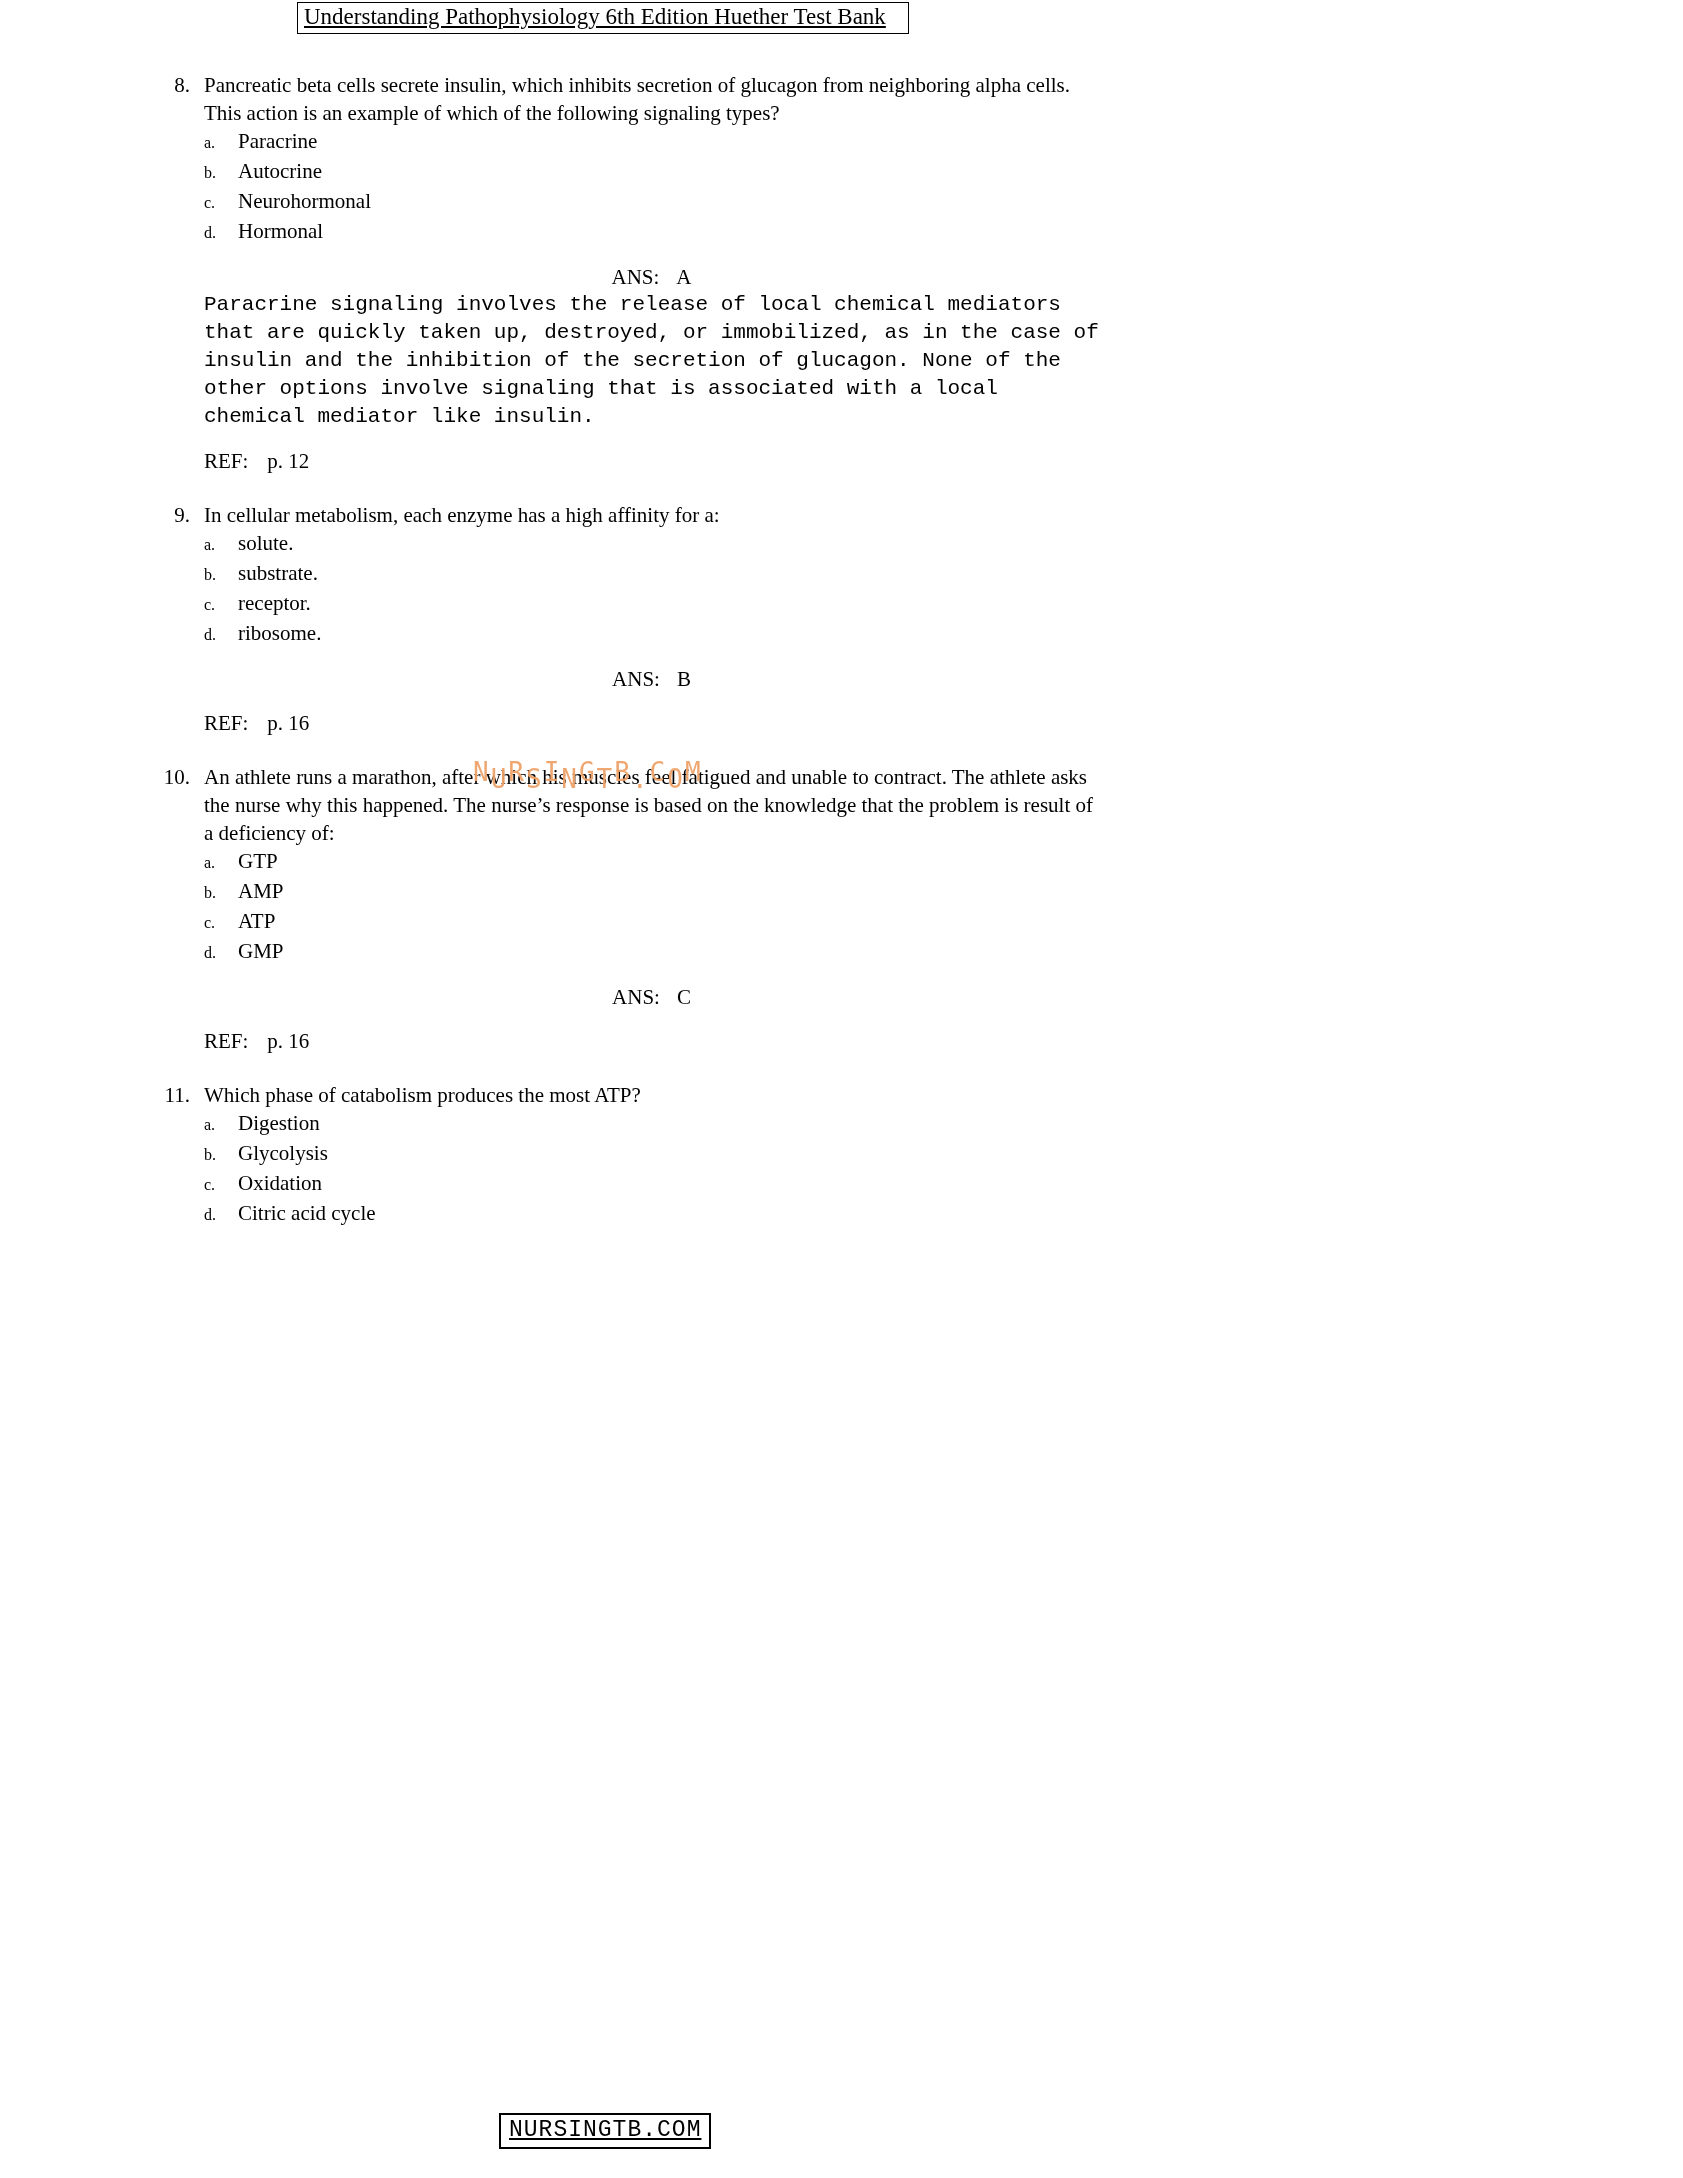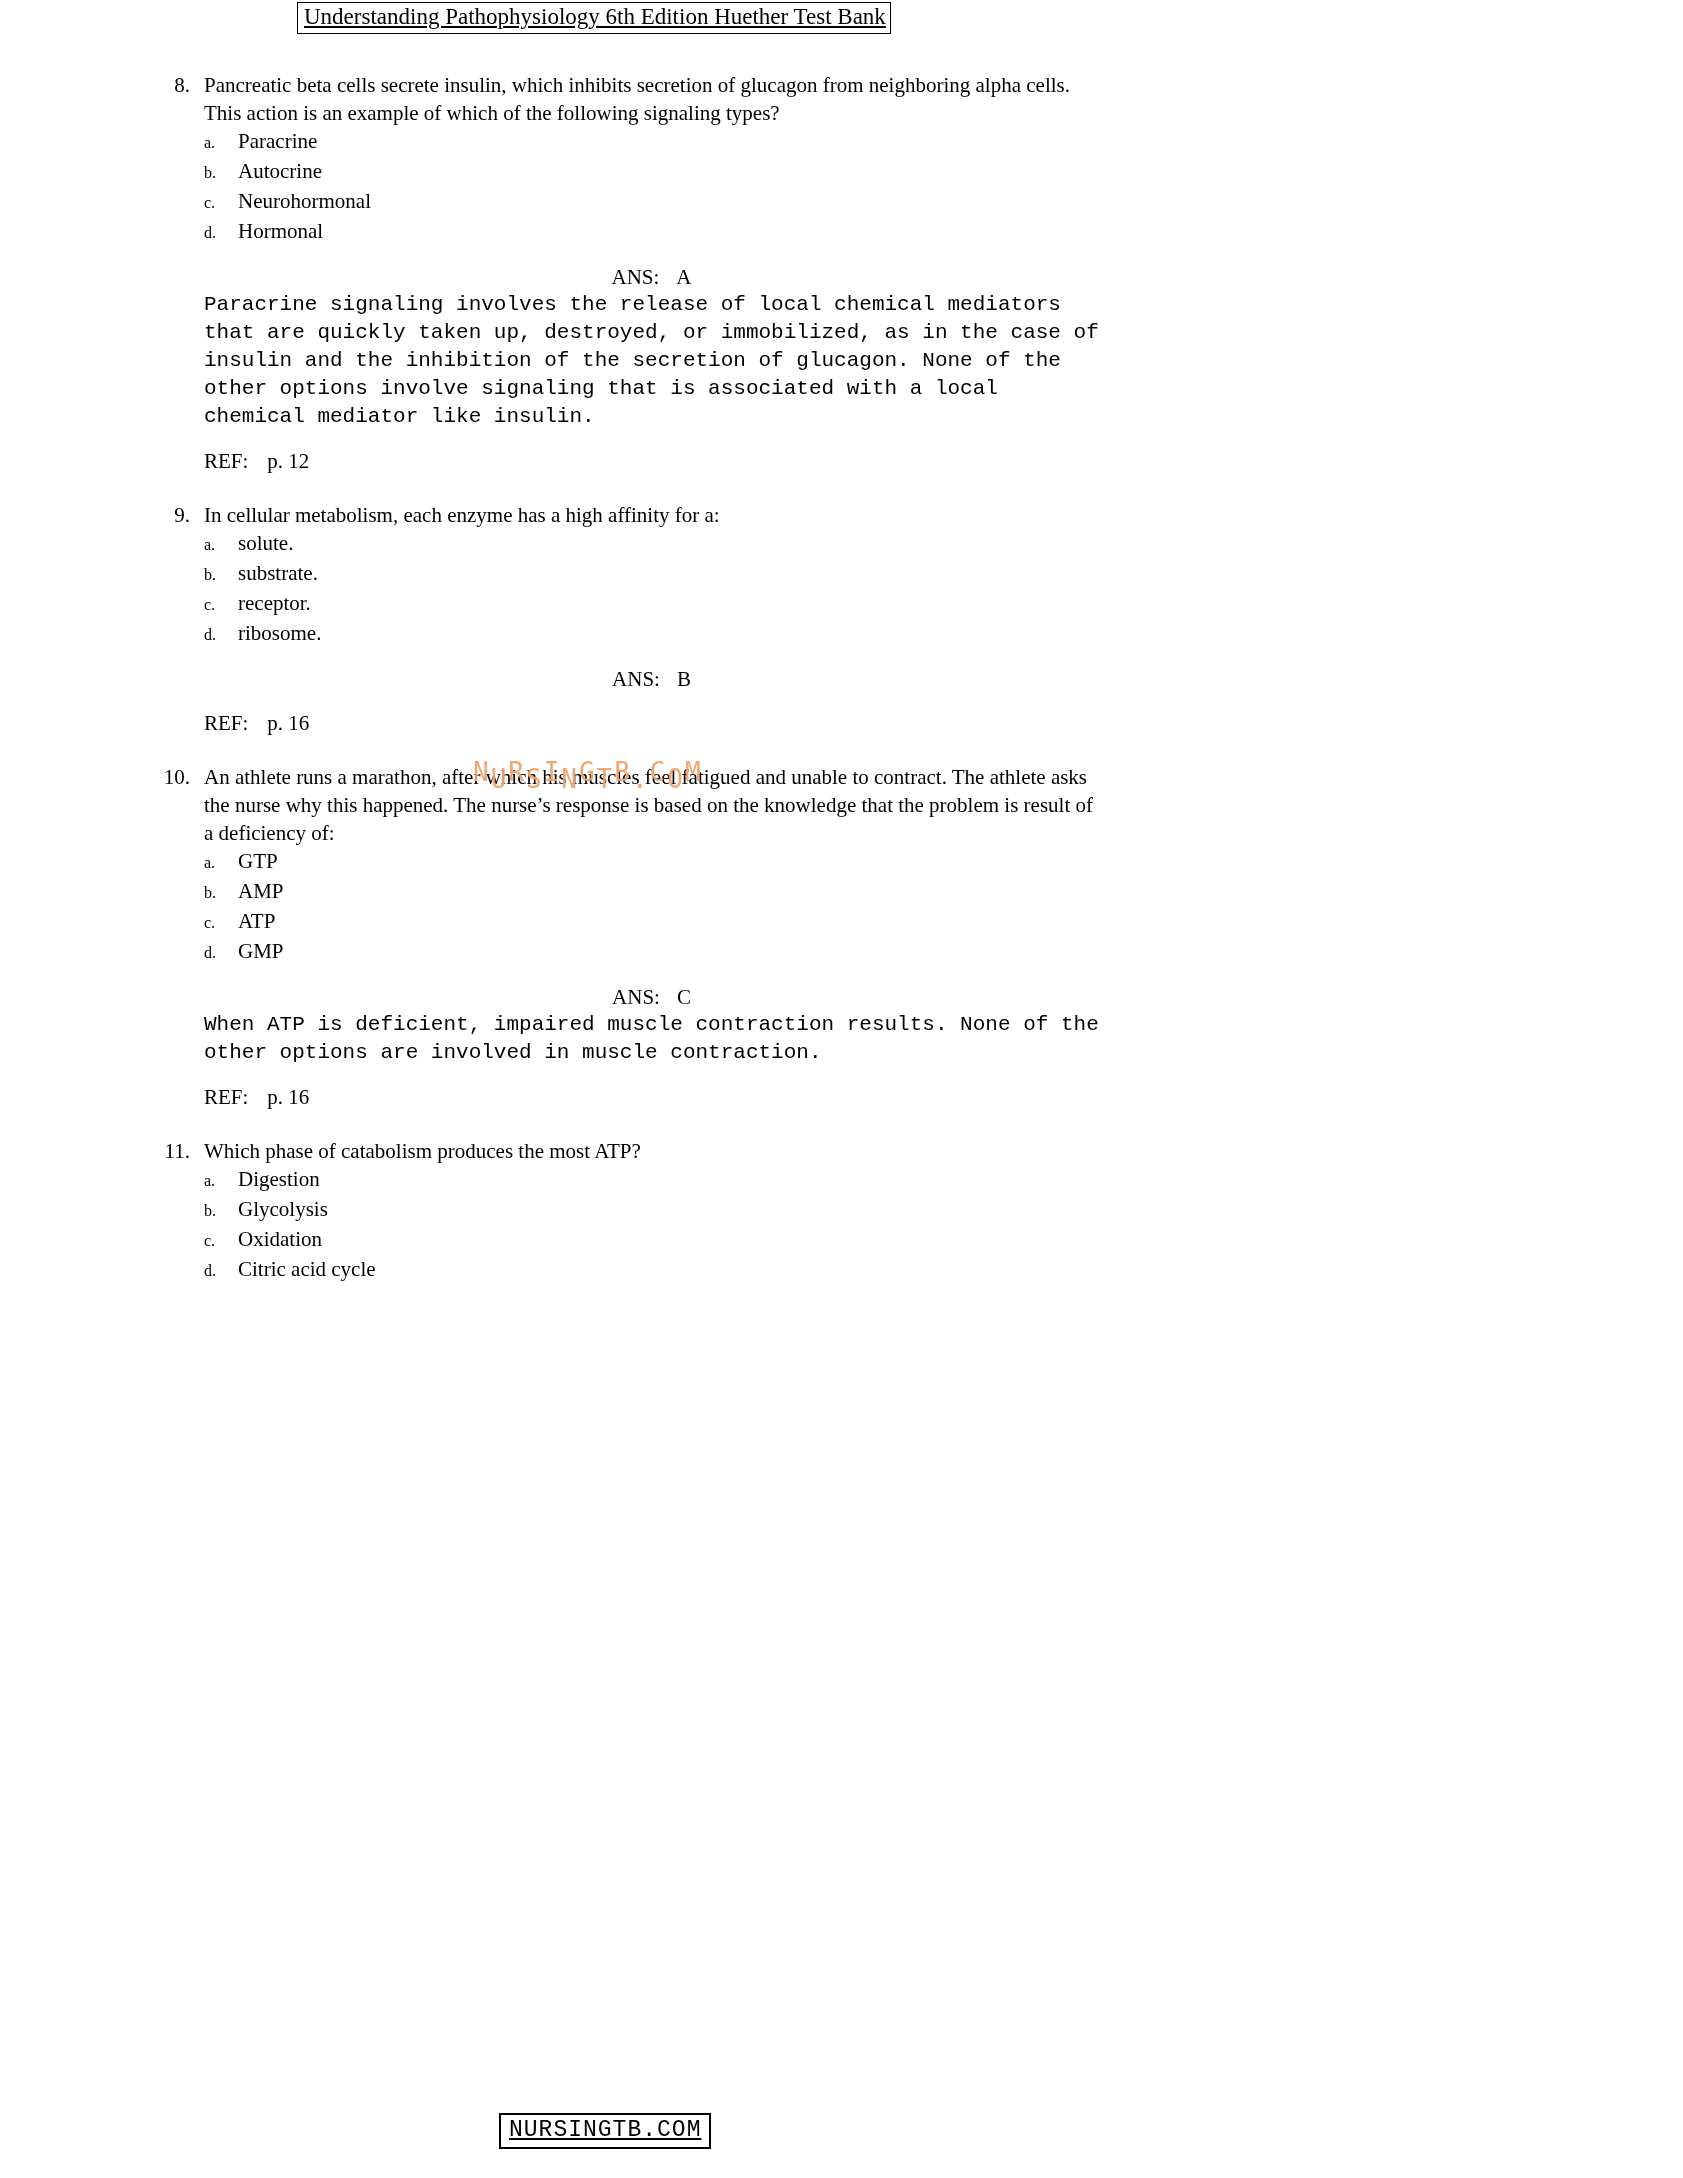--- a/index.html
+++ b/index.html
@@ -8,21 +8,21 @@
     background: #ffffff;
     font-family: "Liberation Serif", serif;
     font-size: 21px; line-height: 28px;
     color: #000;
     position: relative;
     overflow: hidden;
   }
   .header-box {
     position: absolute; top: 2px; left: 297px;
     border: 1px solid #000;
-    padding: 0 4px 2px 6px;
+    padding: 0 22px 2px 6px;
     font-size: 23px;
     white-space: nowrap;
   }
   .header-box .header-text { text-decoration: underline; }
 
   .content {
     position: absolute; top: 71px; left: 158px; width: 941px;
   }
   .question { margin-bottom: 26px; }
   .q-head { display: flex; }
@@ -139,21 +139,20 @@
         <span class="opt-letter">c.</span>
         <span class="opt-text">ATP</span>
       </div>
       <div class="opt">
         <span class="opt-letter">d.</span>
         <span class="opt-text">GMP</span>
       </div>
       <div class="ans-line">
         <span class="ans-label">ANS:</span><span class="ans-value">C</span>
       </div>
-      <div class="feedback">When ATP is deficient, impaired muscle contraction results. None of the other options are involved in muscle contraction.</div>
       <div class="ref-line">
         <span class="ref-label">REF:</span><span class="ref-value">p. 16</span>
       </div>
     </section>
 
     <section class="question">
       <div class="q-head">
         <span class="q-num">11.</span>
         <div class="q-stem">Which phase of catabolism produces the most ATP?</div>
       </div>

